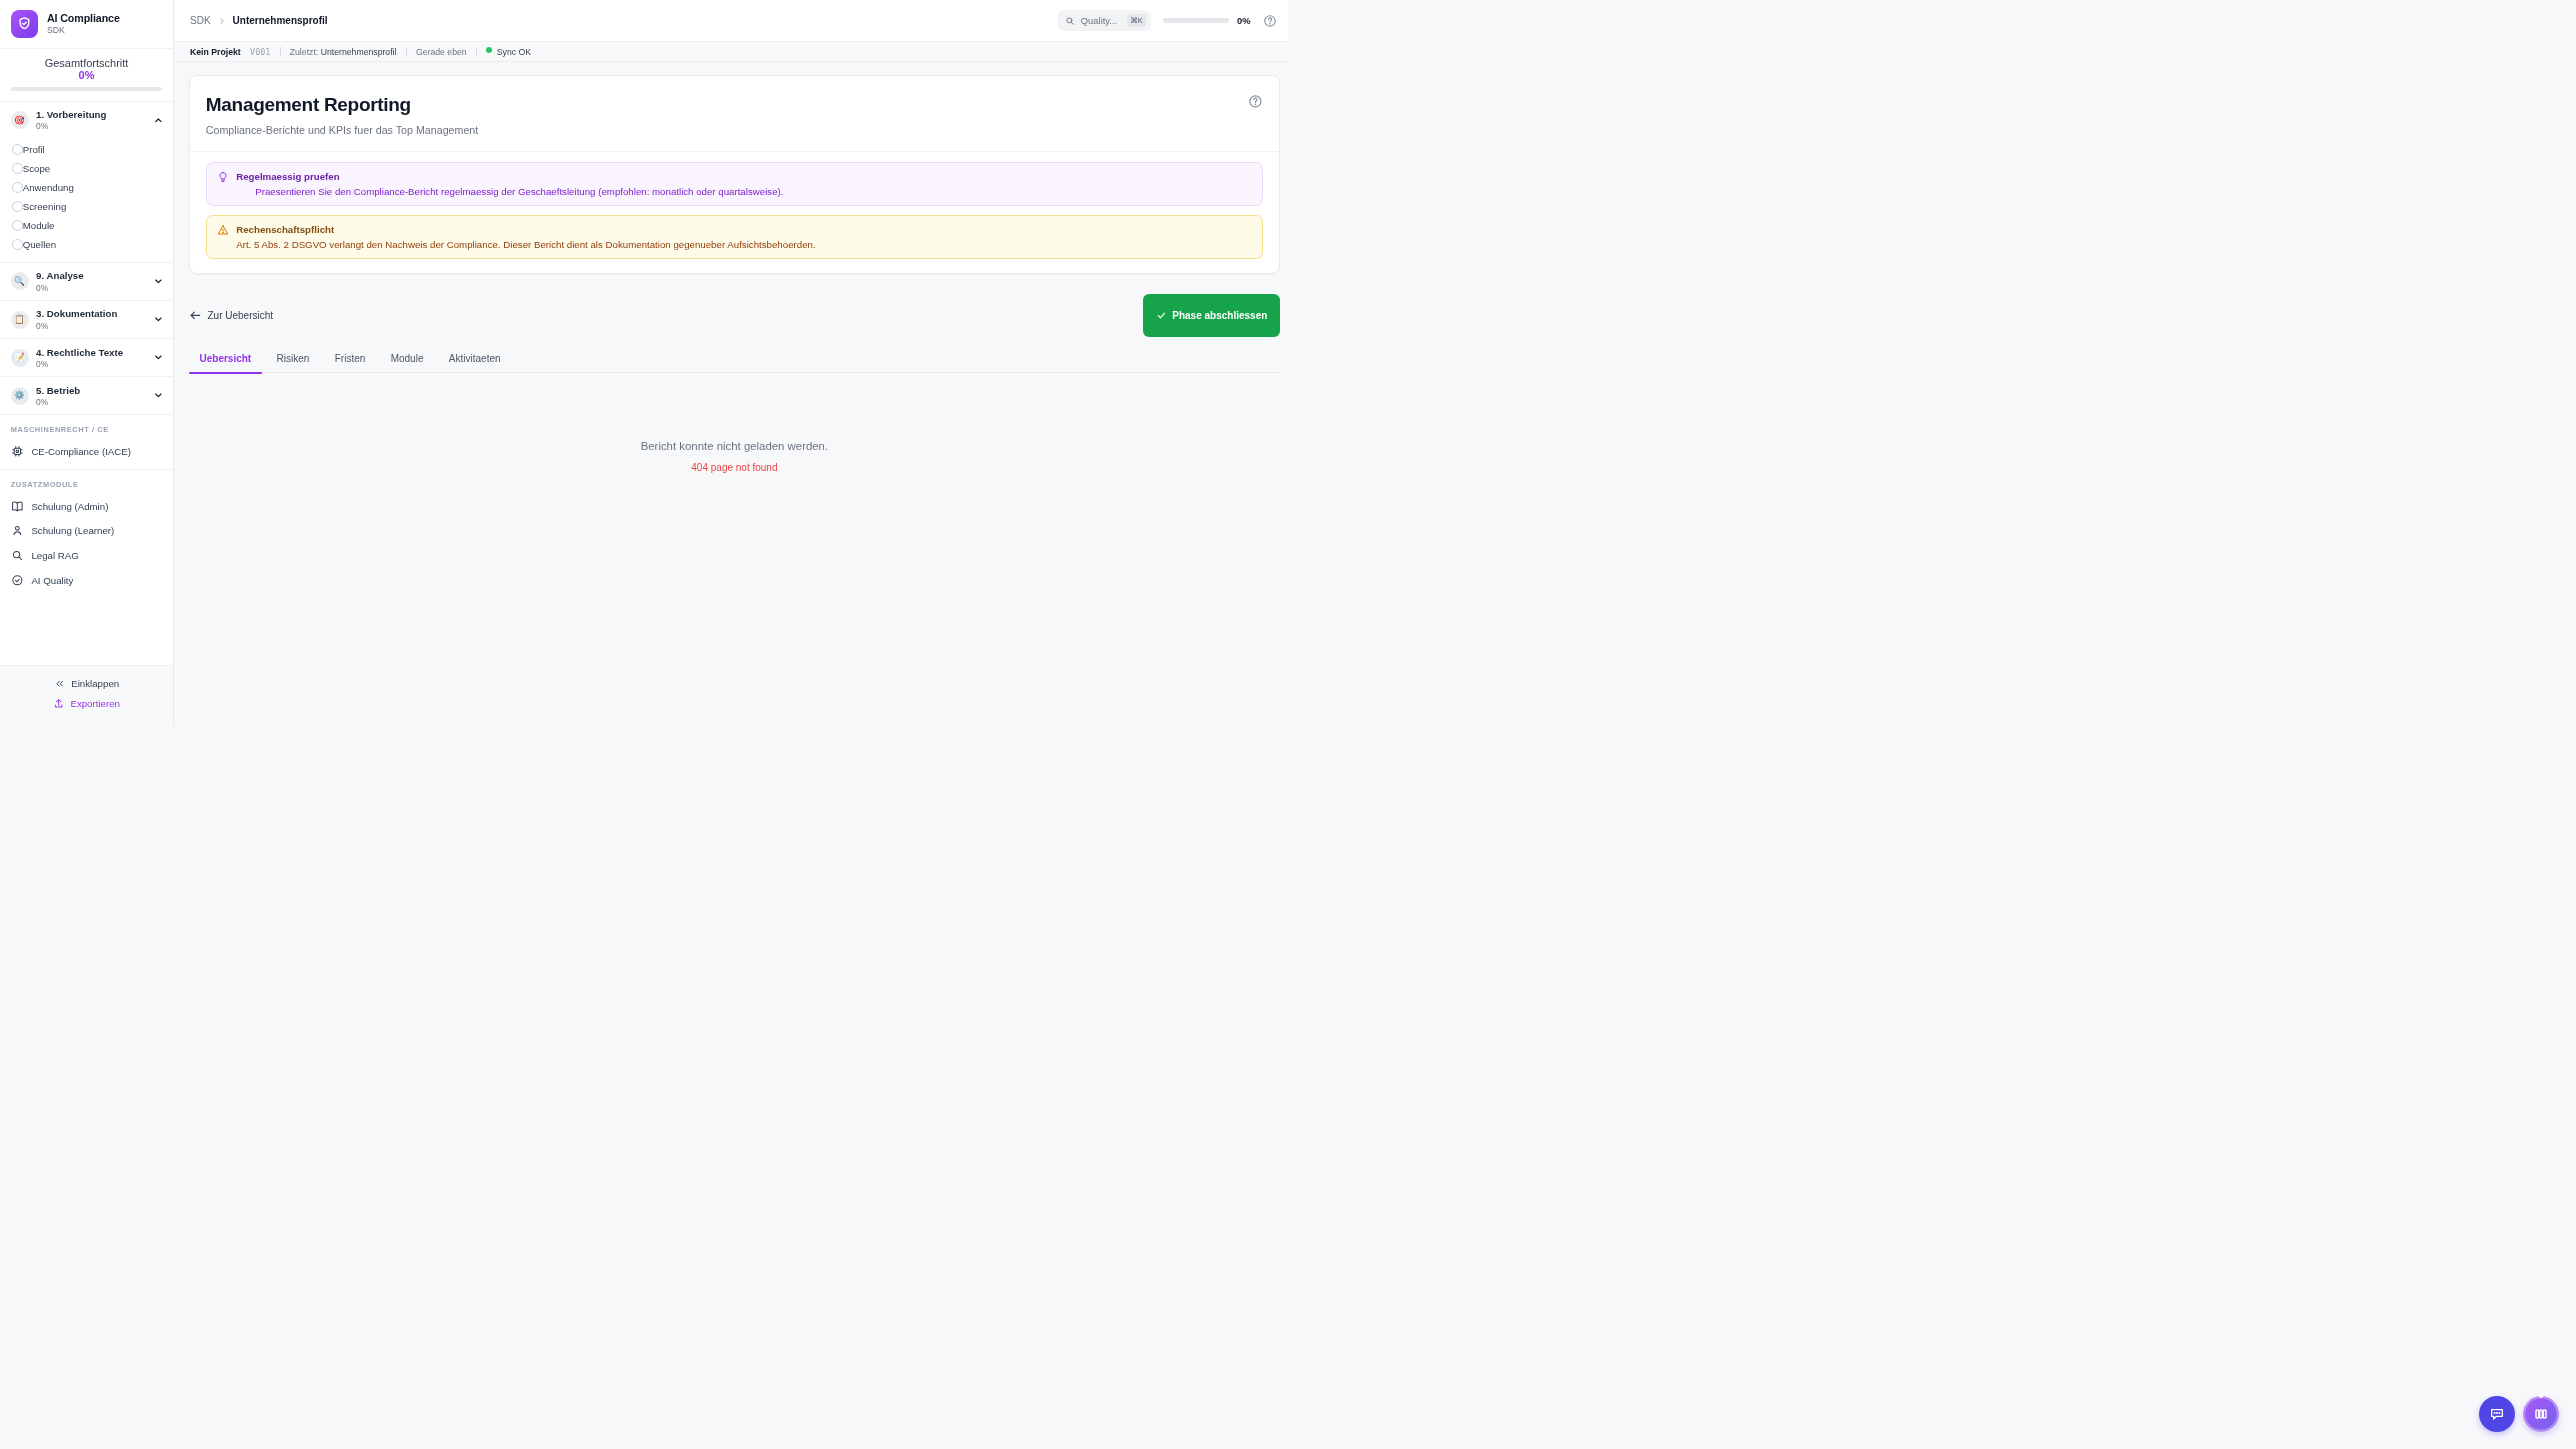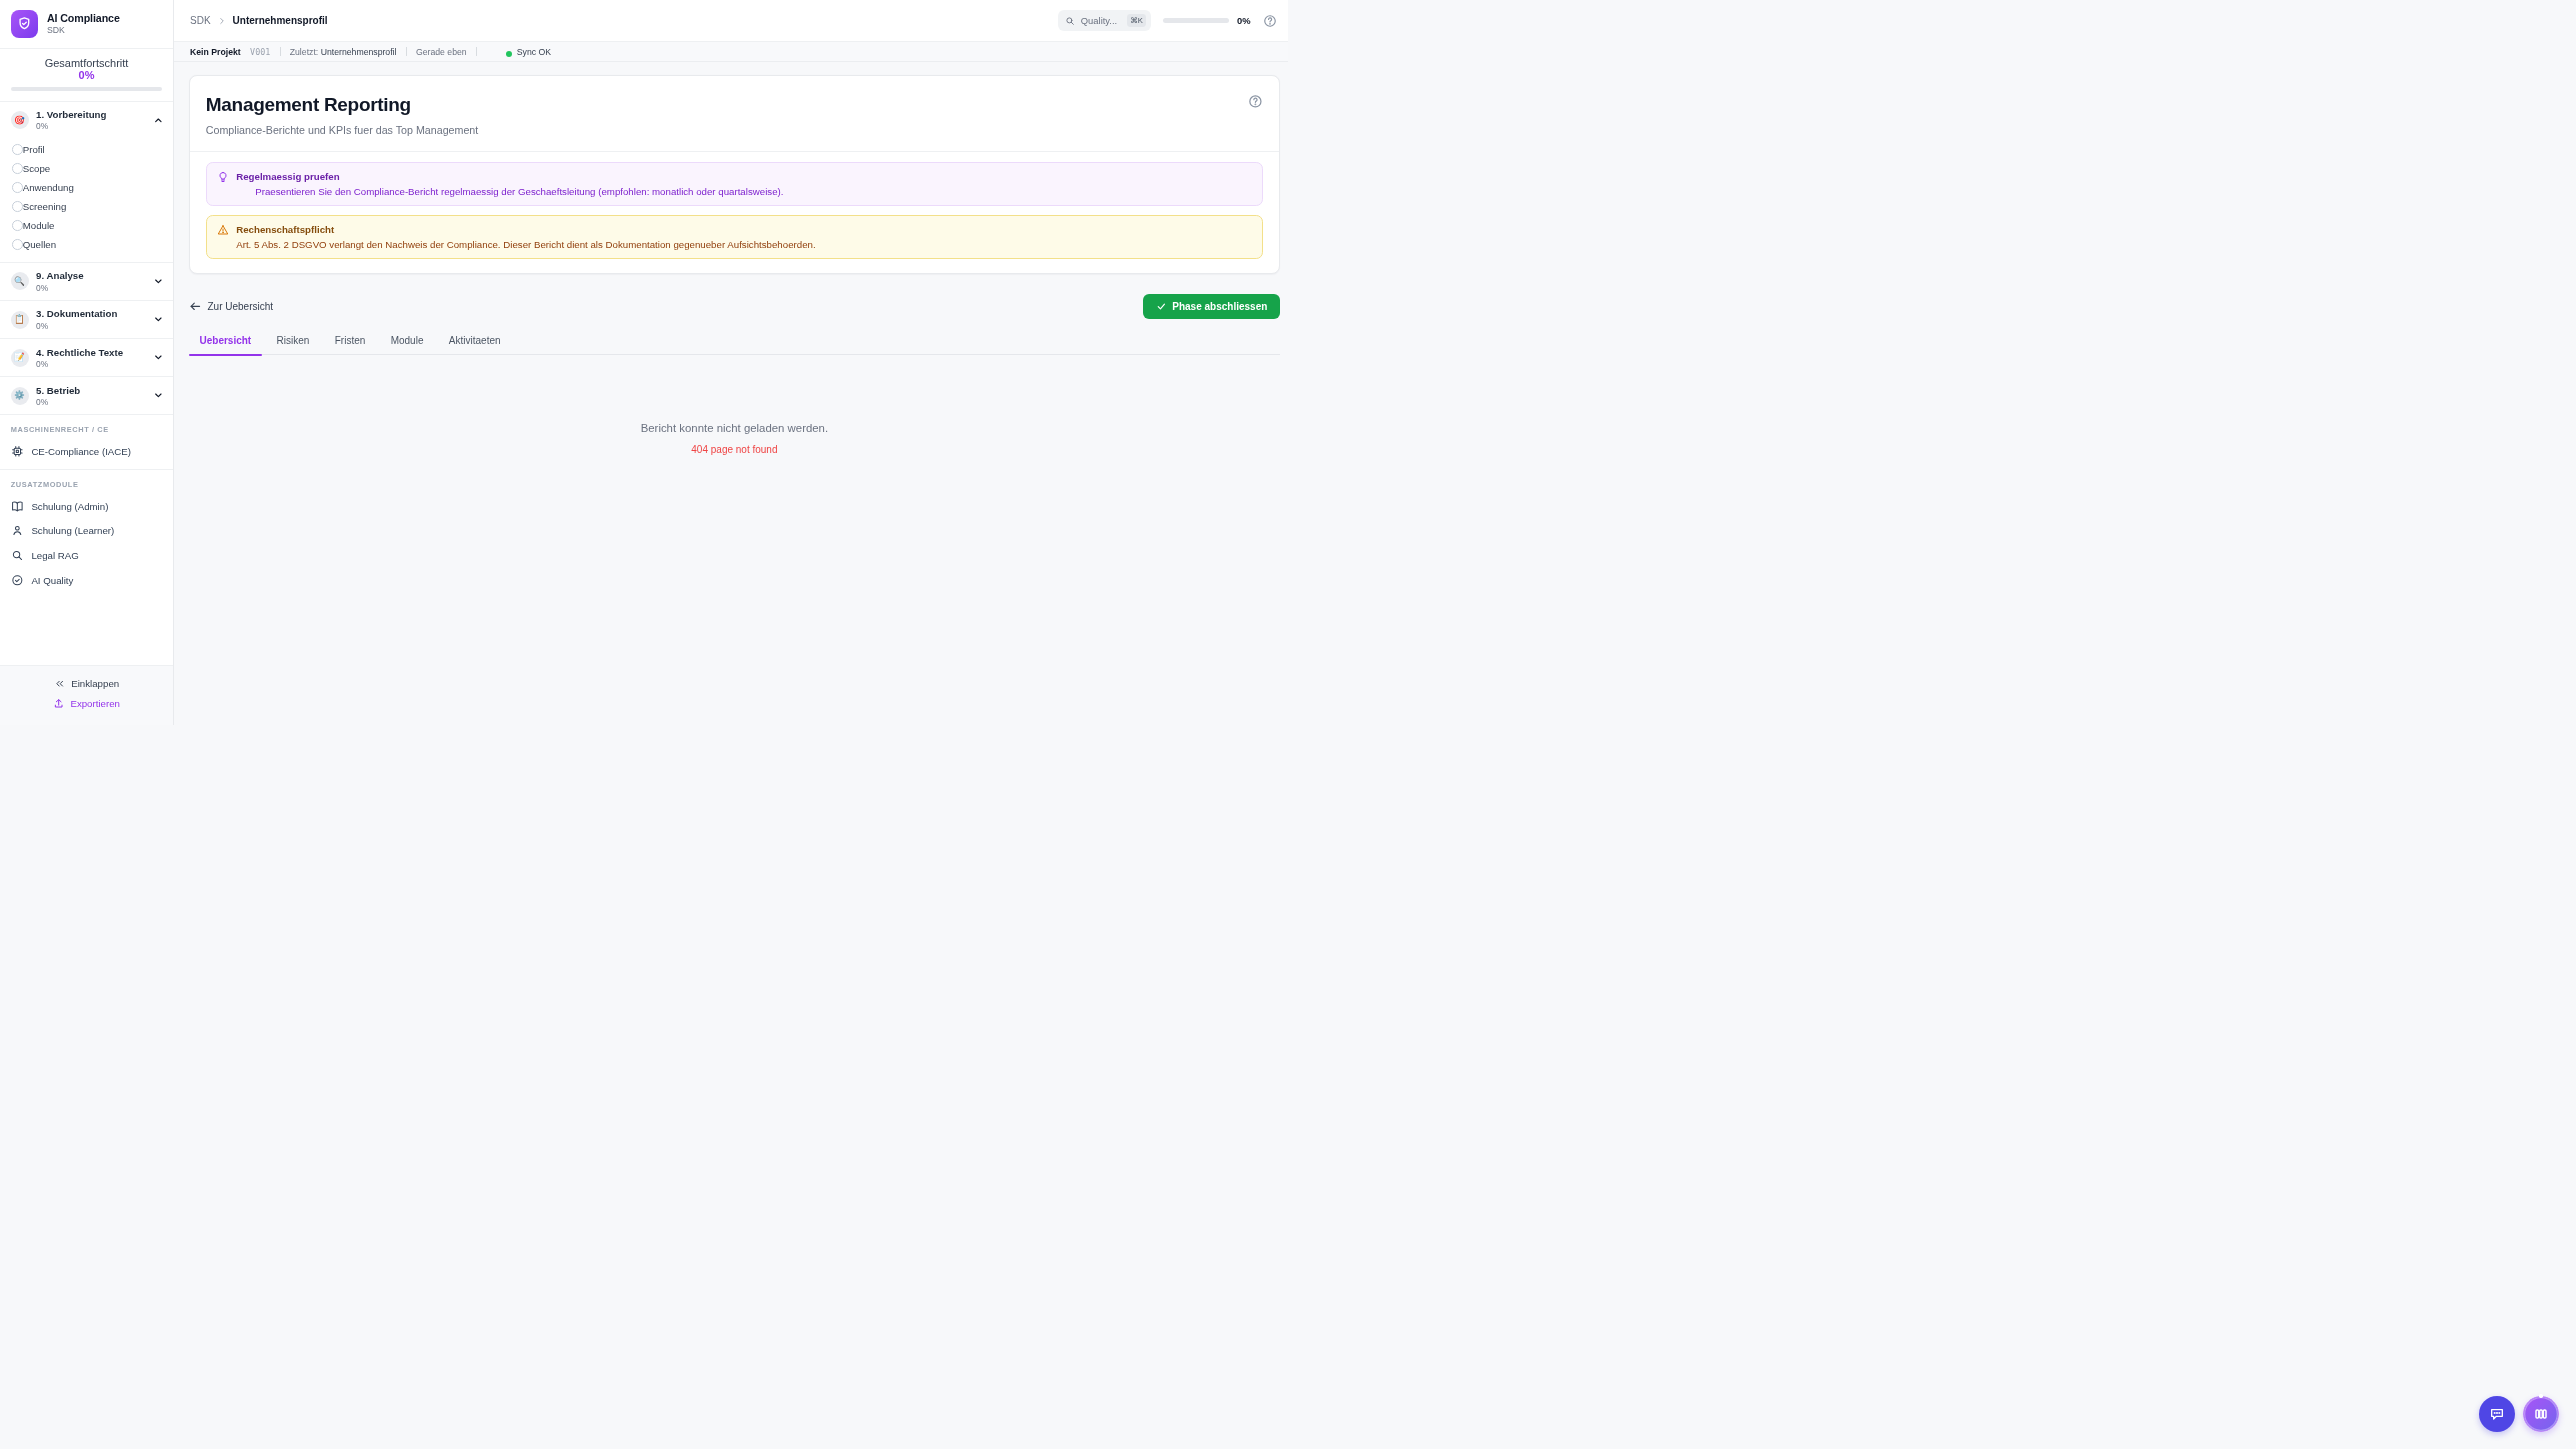--- a/index.html
+++ b/index.html
@@ -76,21 +76,21 @@
   .help-btn { color:#8a94a3; display:flex; cursor:pointer; }
   .statusbar {
     height:21px; background:#f8f9fb; border-top:0.7px solid #eef0f2; border-bottom:0.7px solid #ebedf0;
     display:flex; align-items:center; gap:9.4px; padding:0 16px; font-size:8.7px; color:#6b7280;
   }
   .sb-project { color:#111827; font-weight:600; }
   .sb-version { font-family:"DejaVu Sans Mono", monospace; color:#9ca3af; font-size:8.4px; }
   .sb-sep { width:0.7px; height:9.4px; background:#d8dce0; }
   .sb-last b, .sb-last { color:#6b7280; }
   .sb-last .sb-val { color:#374151; }
-  .sb-sync { display:flex; align-items:flex-end; gap:4.7px; color:#374151;margin-left:20px; }
+  .sb-sync { display:flex; align-items:flex-start; gap:4.7px; color:#374151; }
   .sync-dot { width:6px; height:6px; border-radius:50%; background:#22c55e; }
   
   .content { flex:1; padding:13.4px 8px 0 14.8px; position:relative; overflow:hidden; }
   .card { background:#ffffff; border:0.7px solid #e8eaed; border-radius:8px; box-shadow:0 0.7px 1.3px rgba(16,24,40,0.04); }
   .card-head { padding:18px 16px 15.4px; display:flex; justify-content:space-between; align-items:flex-start; }
   .page-title { font-size:19px; font-weight:700; color:#111827; letter-spacing:-0.3px; }
   .page-subtitle { font-size:10.7px; color:#6b7280; margin-top:7.4px; }
   .card-hints { border-top:0.7px solid #eef0f2; padding:10px 16px 13.4px; display:flex; flex-direction:column; gap:8.7px; }
   .hint { border-radius:6.7px; padding:7.4px 10px; display:flex; gap:7.4px; align-items:flex-start; }
   .hint-tip { background:#faf4fe; border:0.7px solid #ecdafb; }
@@ -102,21 +102,21 @@
   .hint-warning .hint-body { color:#92400e; }
   .hint-warning .hint-icon { color:#d97706; }
   .hint-icon { display:flex; margin-top:0.7px; flex:none; }
   .hint-title { font-size:9.7px; font-weight:700; }
   .hint-body { font-size:9.7px; margin-top:3.4px; line-height:1.35; }
   .actions-row { margin-top:20px; display:flex; align-items:center; justify-content:space-between; }
   .back-link { display:flex; align-items:center; gap:6px; font-size:10px; color:#374151; cursor:pointer; }
   .back-link .bl-icon { display:flex; color:#374151; }
   .complete-btn {
     display:flex; align-items:center; gap:6px; background:#16a34a; color:#ffffff;
-    border:none; border-radius:6px; padding:0 12.7px; height:25px; font-size:10px; font-weight:600;
+    border:none; border-radius:6px; padding:0 12.7px; height:43px; font-size:10px; font-weight:600;
     font-family:inherit; cursor:pointer;
   }
   .tabs { margin-top:16px; display:flex; gap:4px; border-bottom:0.7px solid #e5e7eb; }
   .tab { padding:0 10.7px 8.7px; font-size:10px; color:#4b5563; cursor:pointer; position:relative; }
   .tab.active { color:#9333ea; font-weight:600; }
   .tab.active::after { content:""; position:absolute; left:0; right:0; bottom:-1.3px; height:2px; background:#9333ea; border-radius:1.3px; }
   .empty-state { margin-top:67px; text-align:center; }
   .empty-msg { font-size:11.4px; color:#6b7280; }
   .empty-err { font-size:10px; color:#ef4444; margin-top:9.4px; }
   

